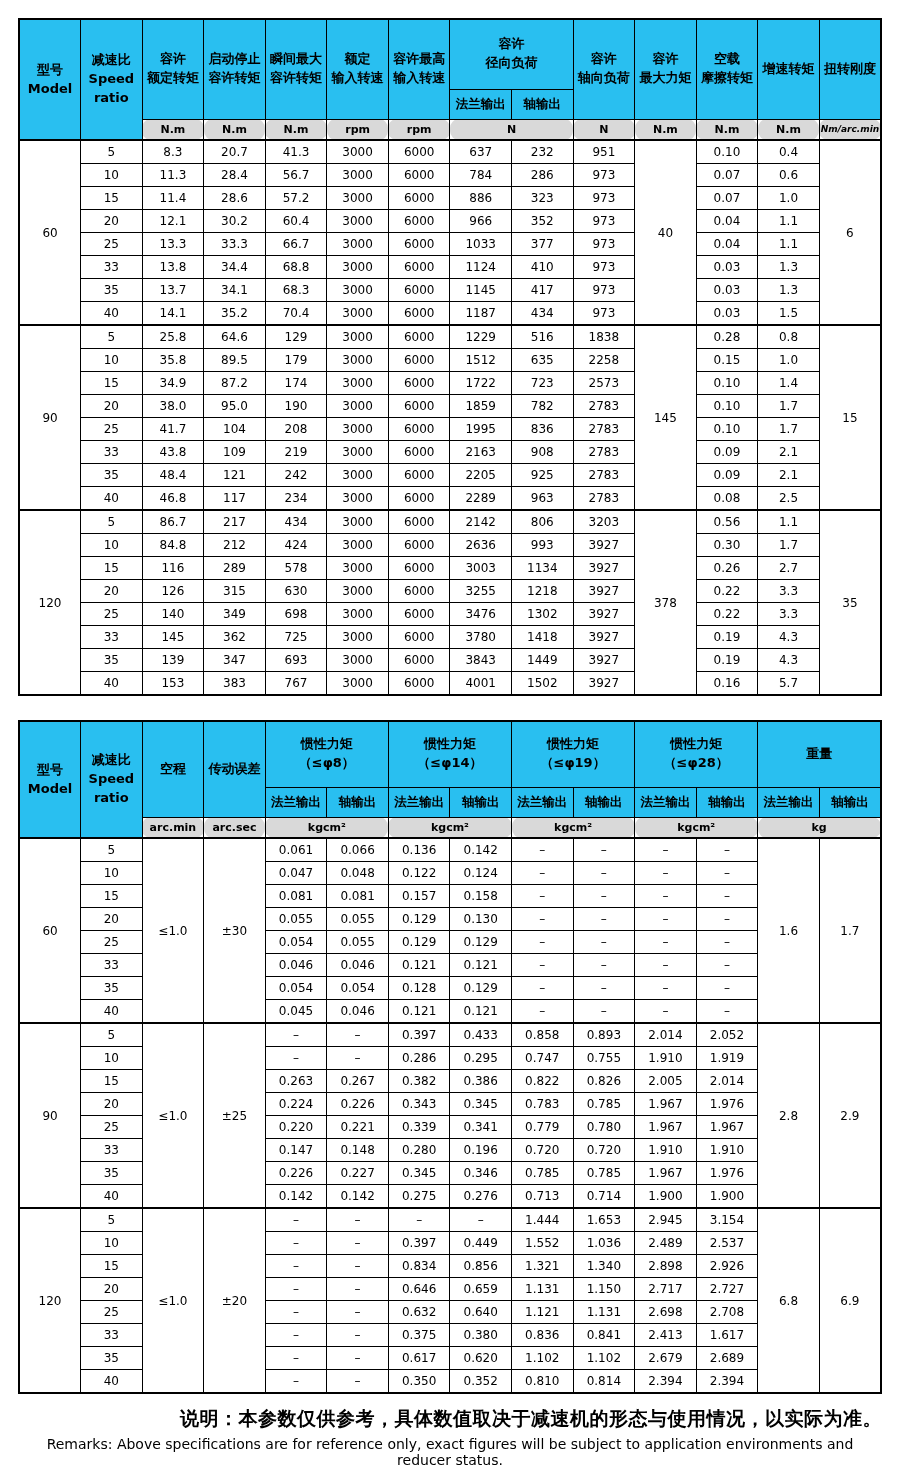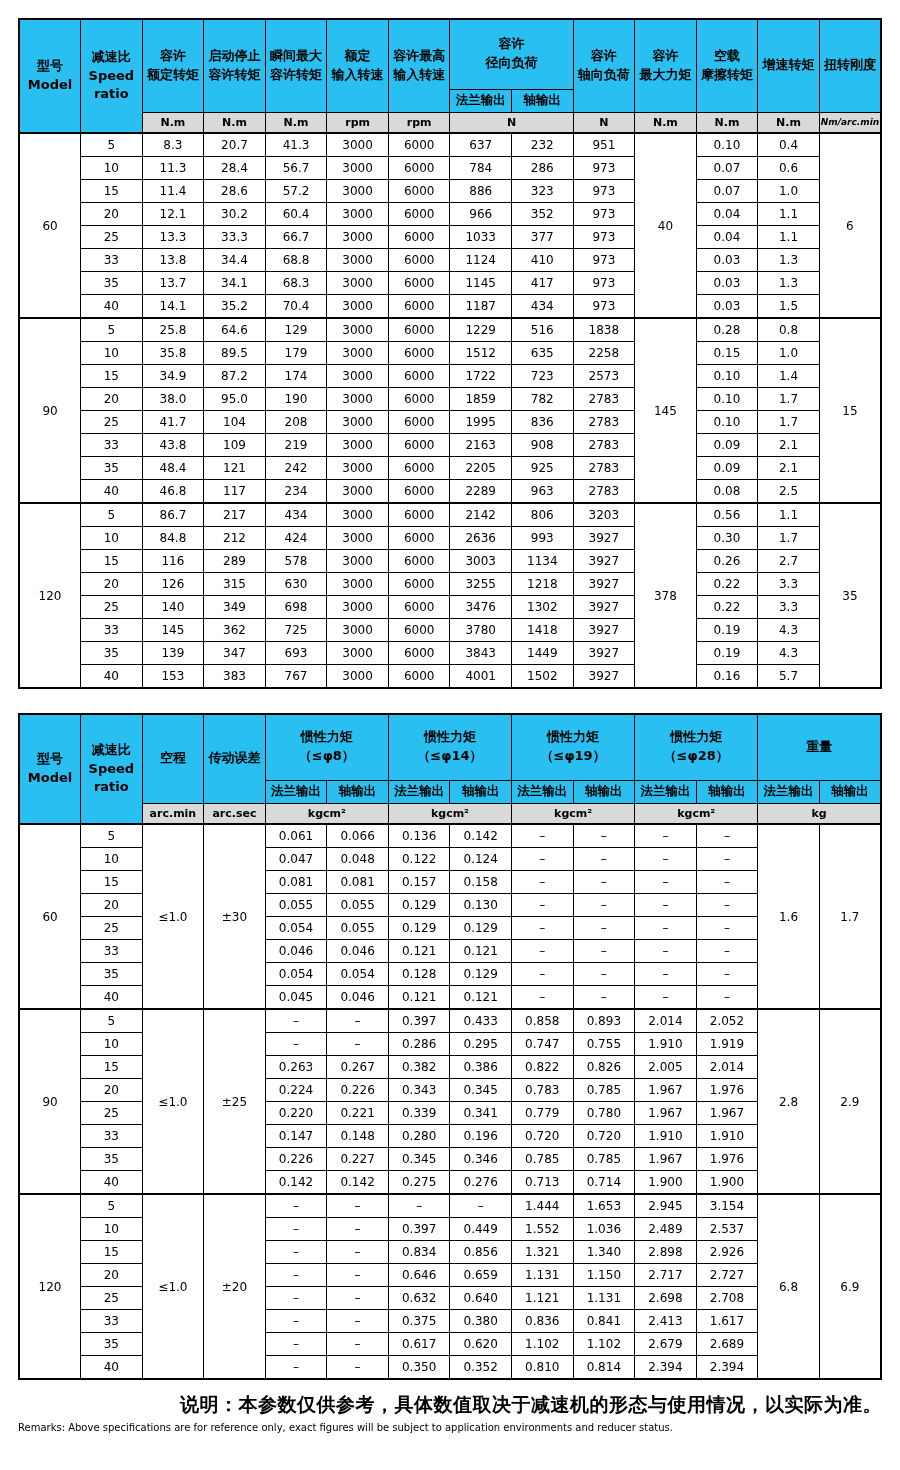--- a/index.html
+++ b/index.html
@@ -30,50 +30,52 @@
     font-weight: 600;
     white-space: pre-line;
     line-height: 1.45;
   }
   #table1 tr.h-main th { height: 70px; }
   #table2 tr.h-main th { height: 66px; }
   tr.h-sub th {
     background: #29BFF0;
     font-size: 12.5px;
     font-weight: 600;
-    height: 23px;
+    height: 30px;
     white-space: nowrap;
     margin-top: 40px;
   }
   tr.h-unit td {
     background: #D9D9D9;
     font-size: 11px;
     font-weight: 600;
     height: 21px;
+    border-radius: 9px;
   }
   tr.h-unit td.small { font-size: 9px; letter-spacing: 0; font-style: italic; }
   
   tbody td {
     font-size: 12px;
     height: 22px;
     line-height: 22px;
     background: #fff;
     white-space: nowrap;
   }
   tr.group-start td { border-top: 2px solid #000; }
   .gap { height: 24px; }
   .remark-zh {
     text-align: right;
     font-size: 19px;
     font-weight: bold;
     margin: 12px 0 4px 0;
     letter-spacing: 0.5px;
   }
   .remark-en {
-    font-size: 10px;
+    text-align: center;
+    font-size: 14px;
     margin: 0 0 6px 0;
   }
 </style>
 </head>
 <body>
 
 <div class="sheet">
 
   <table class="spec" id="table1">
     <colgroup>

